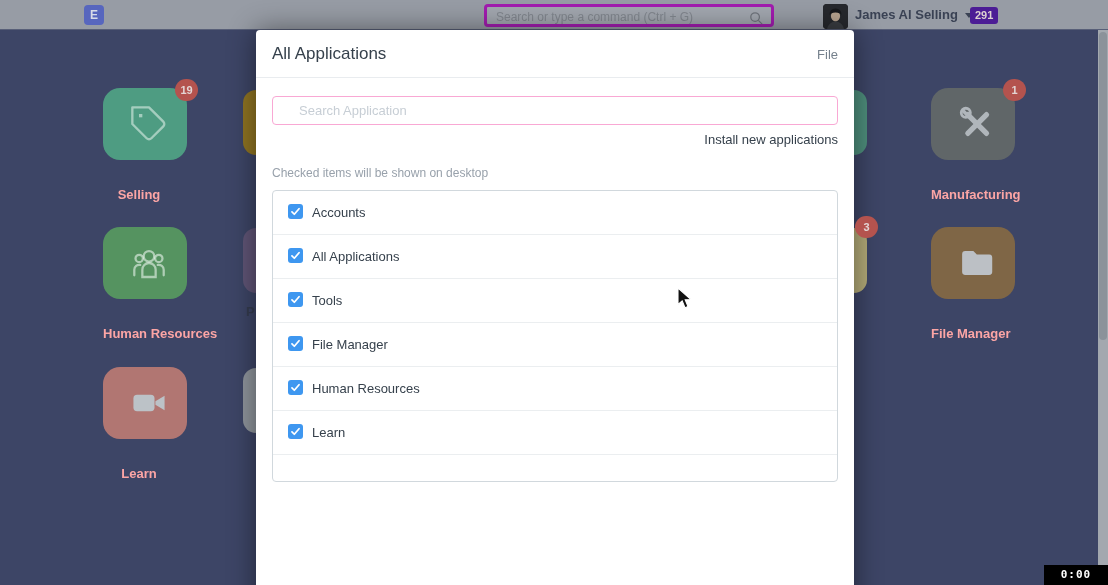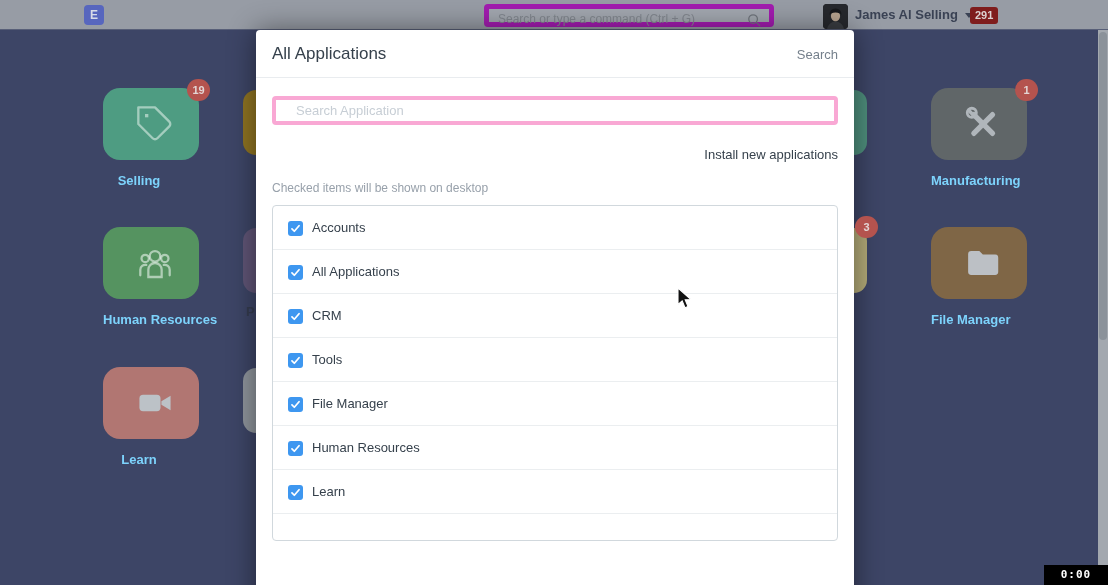--- a/index.html
+++ b/index.html
@@ -17,21 +17,21 @@
     z-index:2;
   }
   .logo {
     position:absolute; left:84px; top:5px; width:20px; height:20px;
     background:#5766be; border-radius:4px; color:#d7dae8;
     font-size:12px; font-weight:bold; text-align:center; line-height:20px;
     cursor:pointer;
   }
   .nav-search {
     position:absolute; left:484px; top:4px; width:290px; height:23px;
-    background:#a2a7af; border:5px solid #a21caf; border-radius:4px;
+    background:#a2a7af; border:3px solid #a21caf; border-radius:4px;
   }
   .nav-search input {
     width:100%; height:100%; background:transparent; border:none; outline:none;
     font-family:"Liberation Sans", sans-serif;
     font-size:12px; color:#4a4f57; padding:0 26px 0 9px;
   }
   .nav-search input::placeholder { color:#82878f; opacity:1; }
   .nav-search .mag { position:absolute; right:7px; top:4px; }
   .avatar {
     position:absolute; left:823px; top:4px; width:25px; height:25px;
@@ -42,33 +42,33 @@
     font-size:13px; font-weight:bold; color:#3a4254; cursor:pointer;
     white-space:nowrap;
   }
   .caret {
     display:inline-block; margin-left:7px; vertical-align:middle;
     width:0; height:0; border-left:4px solid transparent;
     border-right:4px solid transparent; border-top:5px solid #3a4254;
   }
   .notif-badge {
     position:absolute; left:970px; top:7px; min-width:28px; height:17px;
-    background:#7f1d1d; border-radius:3px; color:#ddd2d1;
+    background:#4c1d95; border-radius:3px; color:#ddd2d1;
     font-size:11px; font-weight:bold; text-align:center; line-height:17px;
     padding:0 5px; cursor:pointer;
   }
 
   
   .desk-icon { position:absolute; width:72px; text-align:center; cursor:pointer; }
   .tile {
-    width:96px; height:72px; border-radius:17px; position:relative;
+    width:84px; height:72px; border-radius:17px; position:relative;
     display:flex; align-items:center; justify-content:center;padding-left:8px;
   }
   .desk-label {
-    margin-top:13px; font-size:13px; font-weight:bold; color:#7dd3fc;
+    margin-top:27px; font-size:13px; font-weight:bold; color:#fca5a5;
     white-space:nowrap;
   }
   .tile-badge {
     position:absolute; top:-9px; right:-11px; min-width:23px; height:22px;
     background:#b4534e; border-radius:11px; color:#e3d5d4;
     font-size:11px; font-weight:bold; line-height:22px; text-align:center;
     padding:0 4px;
   }
   .partial {
     position:absolute; width:13px; height:65px;
@@ -94,36 +94,36 @@
     z-index:10;
   }
   .modal-header {
     display:flex; justify-content:space-between; align-items:center;
     padding:14px 16px 13px 16px; border-bottom:1px solid #e9ecef;
   }
   .modal-title { font-size:17px; color:#36414c; }
   .modal-close { font-size:13px; color:#75808c; cursor:pointer; }
   .modal-body { padding:18px 16px 0 16px; }
   .app-search {
-    width:100%; height:29px; border:4px solid #f9a8d4; border-radius:4px;
-    outline:none; padding:0 20px; font-size:13px; color:#15803d;
+    width:100%; height:29px; border:1px solid #f9a8d4; border-radius:4px;
+    outline:none; padding:0 26px; font-size:13px; color:#15803d;
     font-family:"Liberation Sans", sans-serif;
   }
   .app-search::placeholder { color:#c7ced5; opacity:1; }
   .install-link {
-    display:block; text-align:right; margin-top:22px;
+    display:block; text-align:right; margin-top:7px;
     font-size:13px; color:#36414c; text-decoration:none; cursor:pointer;
   }
   .hint { margin-top:19px; font-size:12px; color:#98a1ab; }
   .app-list {
     margin-top:10px; border:1px solid #d1d8dd; border-radius:4px;
     overflow:hidden; background:#fff;
   }
   .app-row {
-    display:flex; align-items:flex-end; padding:13px 15px;
+    display:flex; align-items:flex-start; padding:13px 15px;
     border-bottom:1px solid #ebeef0; cursor:pointer;
   }
   .app-row:last-child { border-bottom:none; }
   .checkbox {
     width:15px; height:15px; border-radius:3px; background:#3e97f0;
     display:flex; align-items:center; justify-content:center; flex:0 0 15px;
   }
   .app-label { margin-left:9px; font-size:13px; color:#36414c; line-height:17px; }
 
   
@@ -237,21 +237,21 @@
 <div class="partial-letter">P</div>
 <div class="partial round-left" style="left: 243px; top: 368px; background-color: rgb(142, 148, 155);"></div>
 
 <div class="partial round-right" style="left: 854px; top: 90px; background-color: rgb(77, 141, 123);"></div>
 <div class="partial round-right" style="left: 854px; top: 228px; background-color: rgb(177, 169, 119);"></div>
 <div class="float-badge">3</div>
 
 <div class="modal">
   <div class="modal-header">
     <div class="modal-title">All Applications</div>
-    <div class="modal-close">Search</div>
+    <div class="modal-close">File</div>
   </div>
 
   <div class="modal-body">
     <input class="app-search" type="text" placeholder="Search Application" style="">
 
     <a class="install-link">Install new applications</a>
 
     <div class="hint">Checked items will be shown on desktop</div>
 
     <div class="app-list">
@@ -263,28 +263,20 @@
           </span>
         <span class="app-label">Accounts</span>
       </div>
       <div class="app-row">
         <span class="checkbox">
             <svg width="11" height="11" viewBox="0 0 14 14">
               <polyline points="2.5,7.5 5.5,10.5 11.5,3.5" fill="none" stroke="#fff" stroke-width="2.2" stroke-linecap="round" stroke-linejoin="round"></polyline>
             </svg>
           </span>
         <span class="app-label">All Applications</span>
-      </div>
-      <div class="app-row">
-        <span class="checkbox">
-            <svg width="11" height="11" viewBox="0 0 14 14">
-              <polyline points="2.5,7.5 5.5,10.5 11.5,3.5" fill="none" stroke="#fff" stroke-width="2.2" stroke-linecap="round" stroke-linejoin="round"></polyline>
-            </svg>
-          </span>
-        <span class="app-label">CRM</span>
       </div>
       <div class="app-row">
         <span class="checkbox">
             <svg width="11" height="11" viewBox="0 0 14 14">
               <polyline points="2.5,7.5 5.5,10.5 11.5,3.5" fill="none" stroke="#fff" stroke-width="2.2" stroke-linecap="round" stroke-linejoin="round"></polyline>
             </svg>
           </span>
         <span class="app-label">Tools</span>
       </div>
       <div class="app-row">

